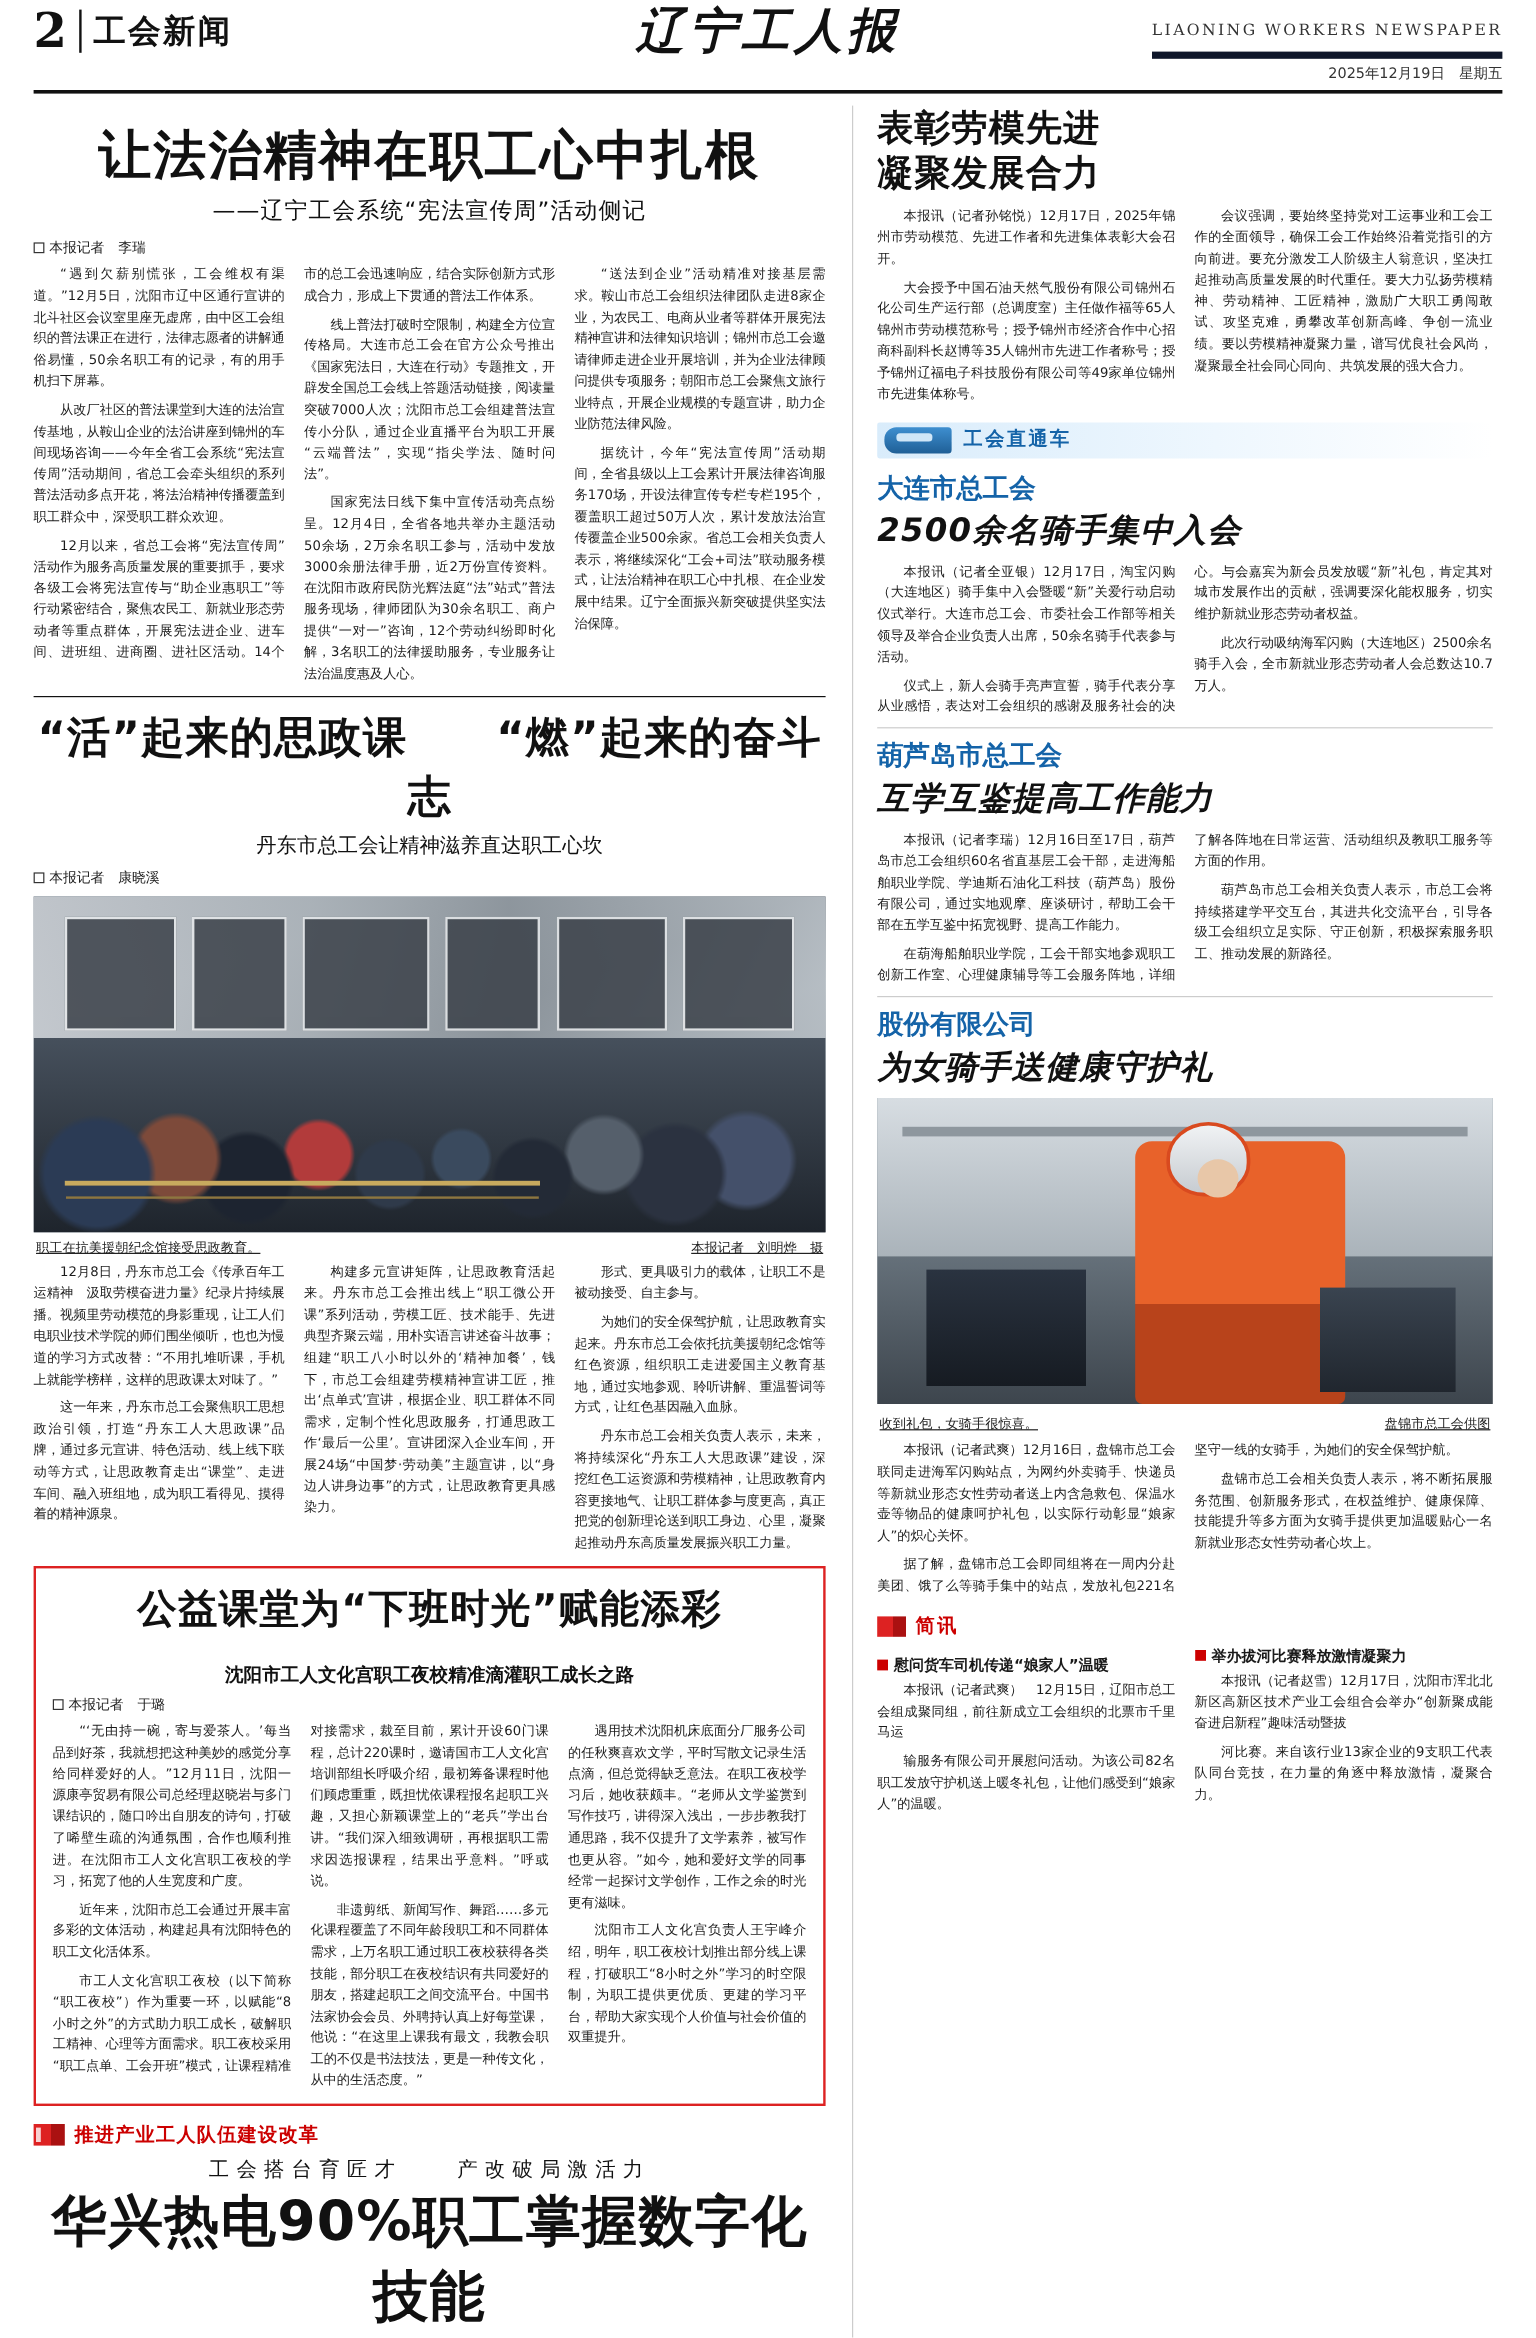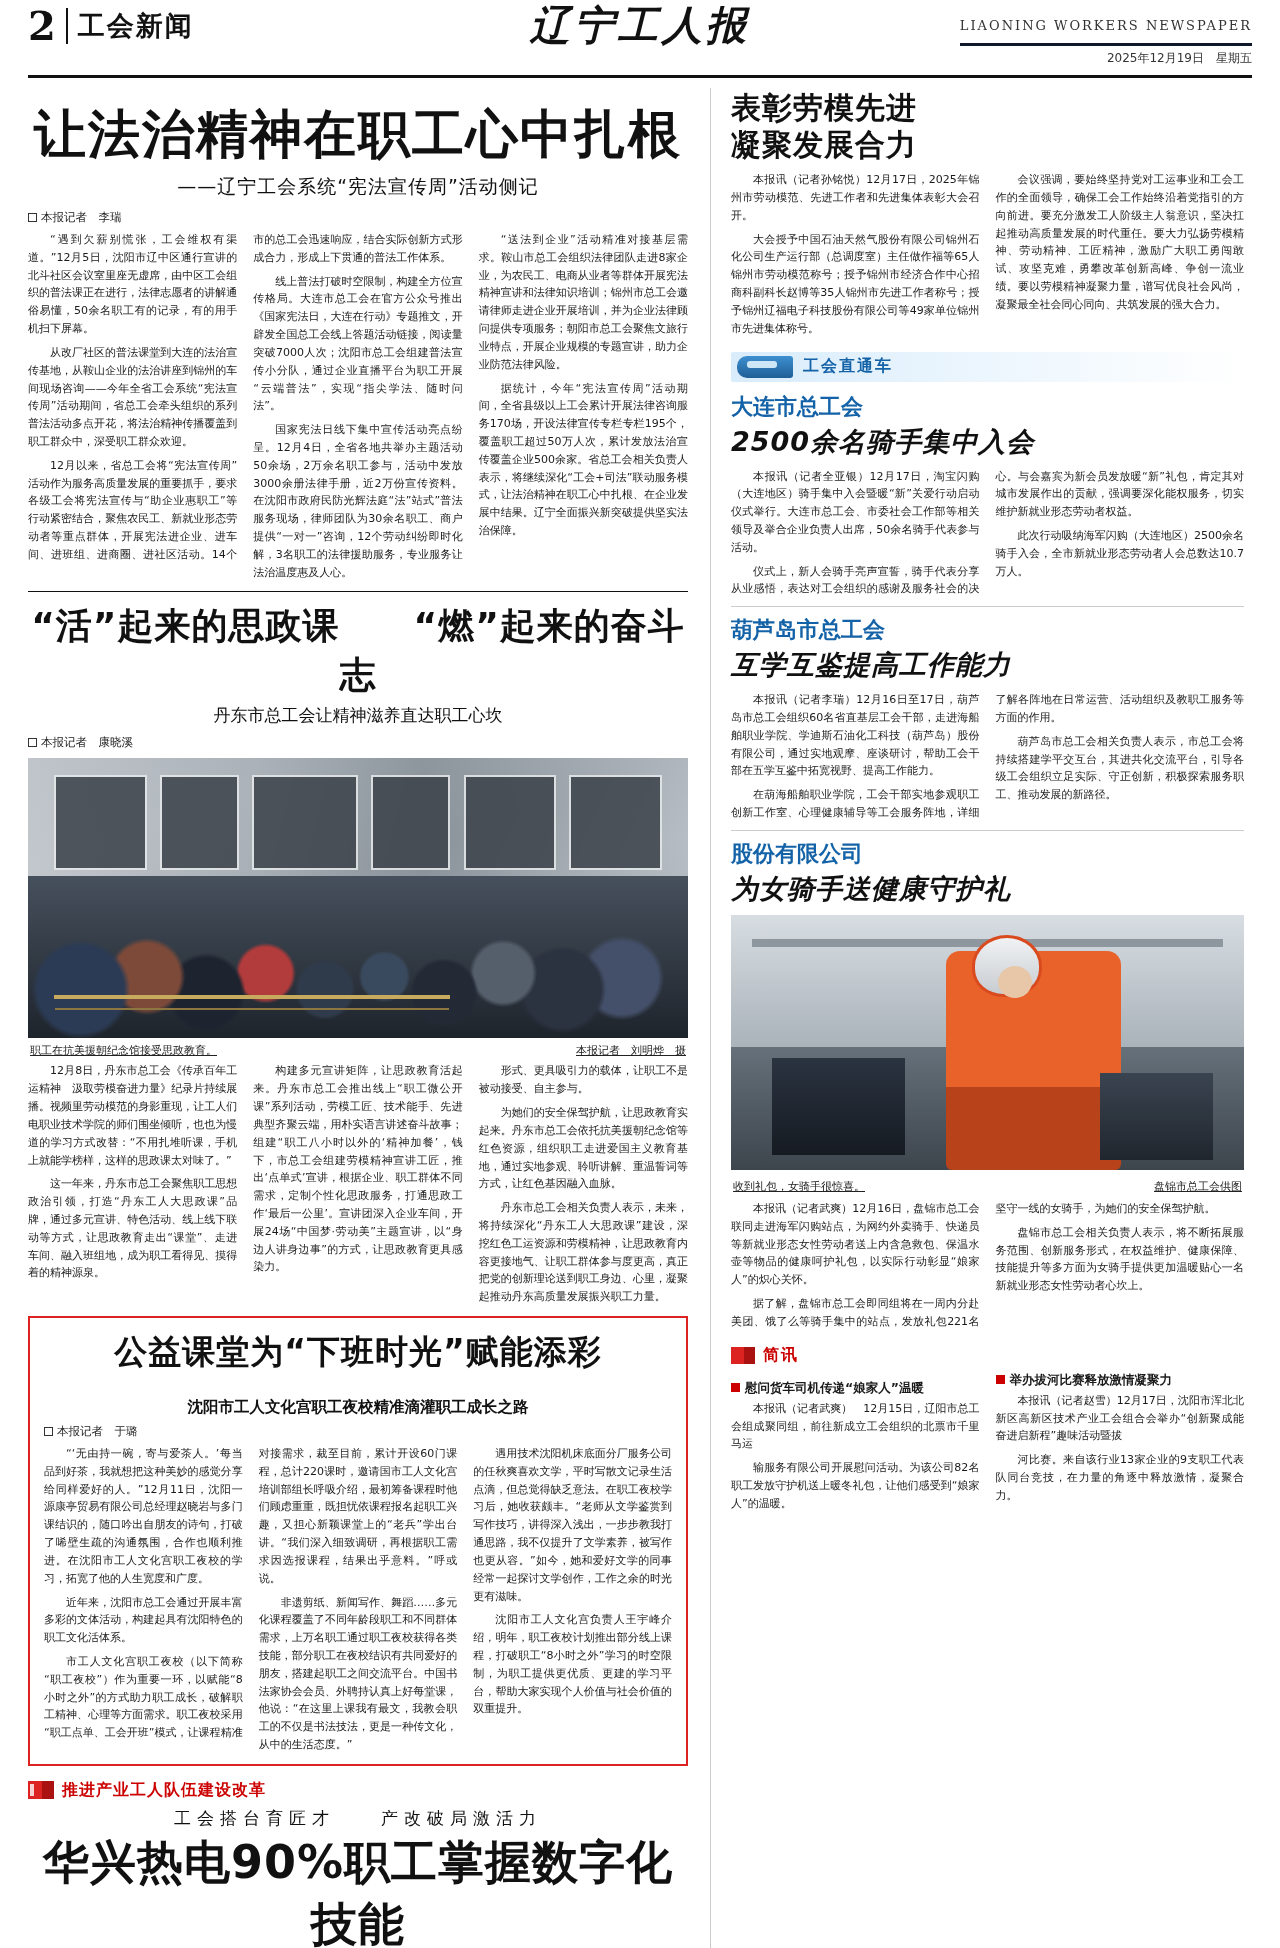--- a/index.html
+++ b/index.html
@@ -28,34 +28,34 @@
     text-align:center;
   }
   .paper-name {
     font-size:40px; font-weight:bold; letter-spacing:4px;
     font-family:"DejaVu Serif","Liberation Serif",serif;
     font-style:italic;
     white-space:nowrap;
   }
   .masthead-right { position:absolute; right:0; top:18px; text-align:right; }
   .paper-en { font-size:13px; letter-spacing:2px; color:#333; font-family:"DejaVu Serif","Liberation Serif",serif; }
-  .paper-date { font-size:12px; color:#333; margin-top:10px; border-top:3px solid #0f172a; padding-top:4px; }
+  .paper-date { font-size:12px; color:#333; margin-top:10px; border-top:6px solid #0f172a; padding-top:4px; }
   .byline { font-size:11.5px; color:#222; margin:6px 0 6px 0; }
   .byline .box { display:inline-block; width:9px; height:9px; border:1px solid #333; margin-right:4px; vertical-align:-1px;}
   .col-text { font-size:11px; line-height:1.62; text-align:justify; color:#1a1a1a; }
   .col-text p { margin:0 0 6px 0; text-indent:2em; }
 
   
   .body-wrap { display:flex; gap:22px; padding-top:10px; }
   .left-col { width:660px; }
   .right-col { width:534px; border-left:1px solid #ccc; padding-left:20px; }
 
   
   .lead-title {
-    font-size:52px; font-weight:bold; text-align:center; letter-spacing:2px;
+    font-size:44px; font-weight:bold; text-align:center; letter-spacing:2px;
     font-family:"DejaVu Sans","Liberation Sans",sans-serif;
     margin:12px 0 4px;
   }
   .lead-sub { font-size:19px; text-align:center; margin-bottom:10px; letter-spacing:1px; }
   .three-col { column-count:3; column-gap:16px; column-rule:none; }
 
   
   .story2-title {
     font-size:36px; font-weight:bold; text-align:center; letter-spacing:1px; margin:10px 0 4px;
   }

